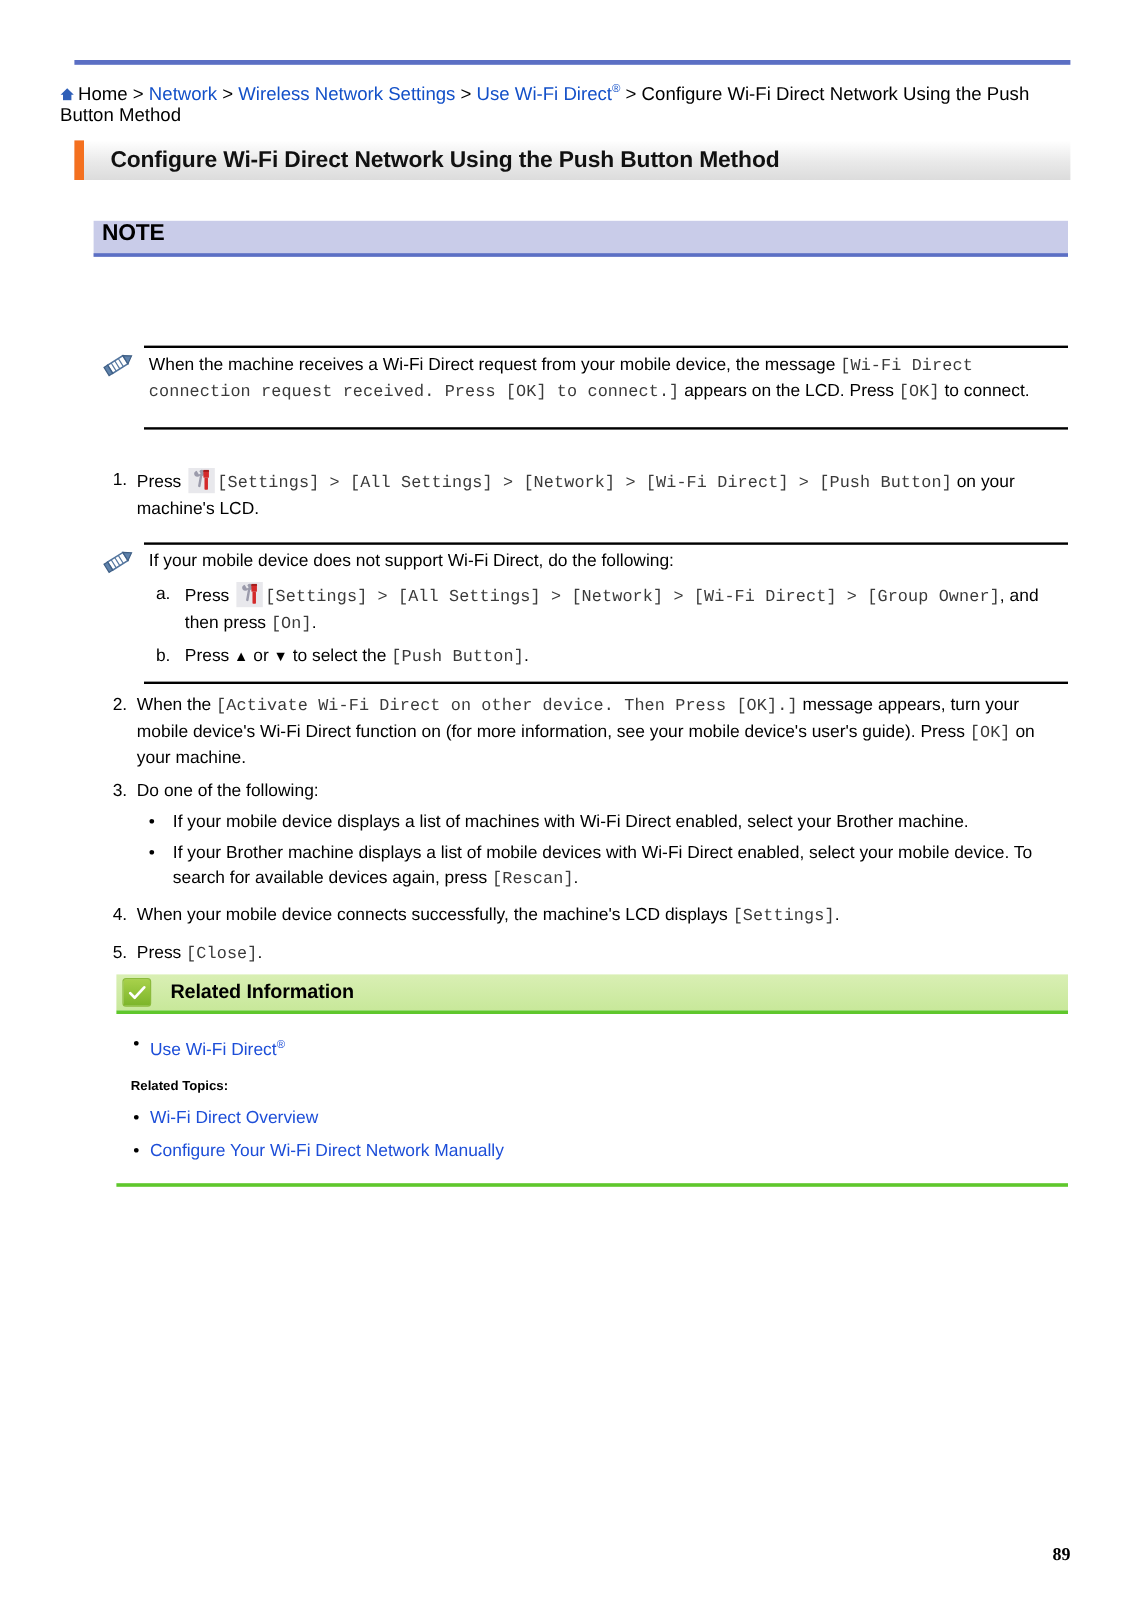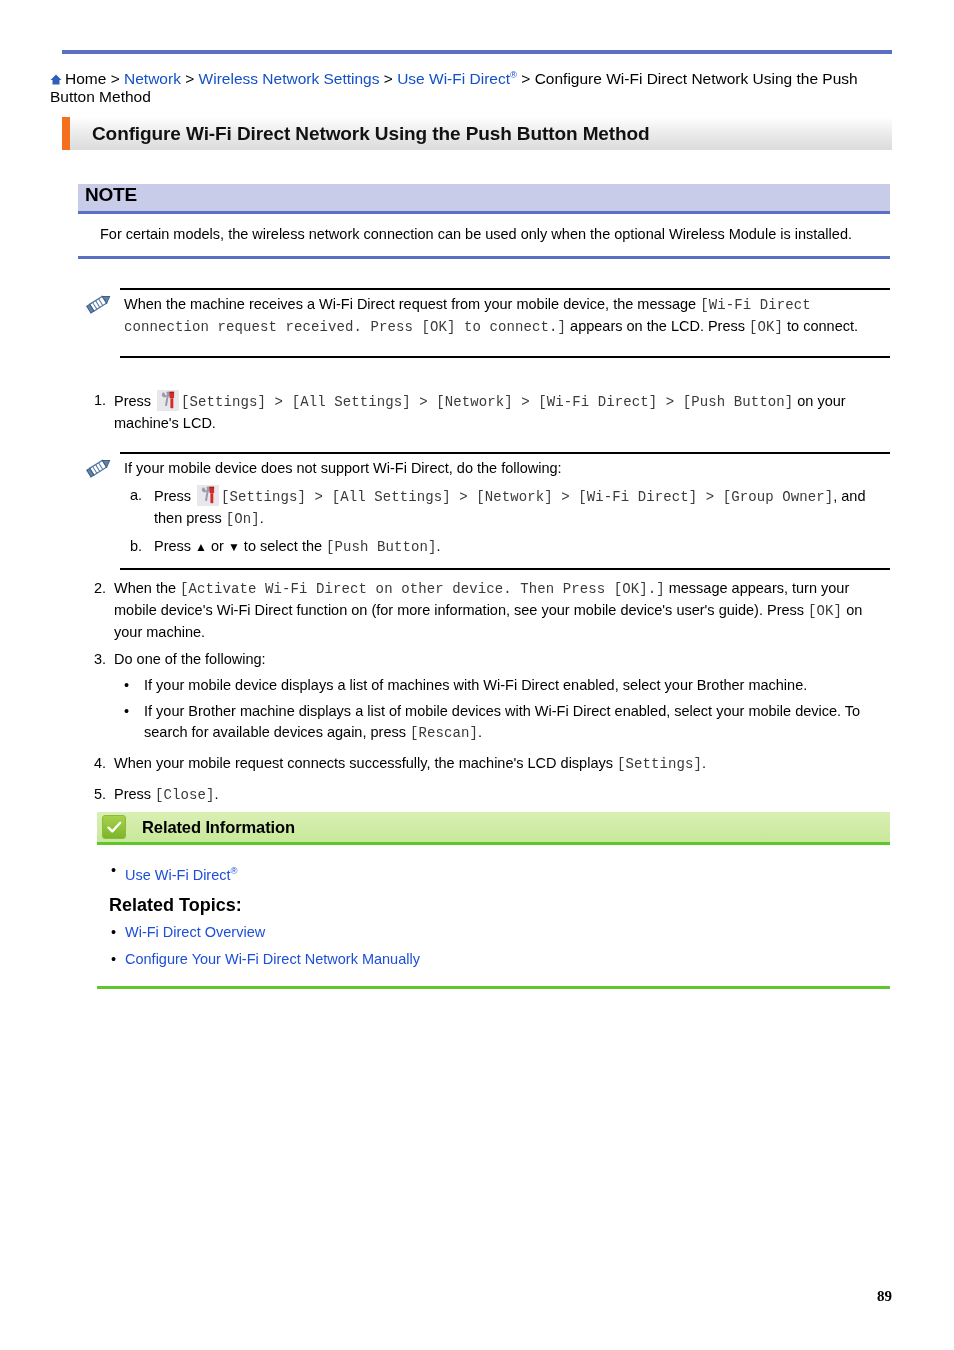--- a/index.html
+++ b/index.html
@@ -252,21 +252,21 @@
     padding-left: 28px;
     margin: 6px 0;
   }
   .rel-li .bullet-dot { left: 14px; }
   .rel-link {
     color: #1d4ed8;
     text-decoration: none;
   }
   .rel-topics {
     font-weight: bold;
-    font-size: 18px;
+    font-size: 11px;
     margin: 9px 0 2px 12px;
   }
 
   
   .page-num {
     position: absolute;
     right: 62px;
     top: 1288px;
     font-family: "Liberation Serif", serif;
     font-weight: bold;
@@ -298,21 +298,20 @@
 
   <div class="title-bar">
     <div class="title-accent"></div>
     <div class="title-text">Configure Wi-Fi Direct Network Using the Push Button Method</div>
   </div>
 
   <div class="note-box">
     <div class="note-head">
       <div class="note-head-text">NOTE</div>
     </div>
-    <div class="note-body">For certain models, the wireless network connection can be used only when the optional Wireless Module is installed.</div>
   </div>
 
   <div class="memo" style="top:288px;height:70px;">
     <div class="memo-rule-top"></div>
     <div class="memo-icon">
       <svg width="30" height="26" viewBox="0 0 30 26">
         <g transform="rotate(-32 15 13)">
           <rect x="5" y="9.5" width="15" height="8" fill="#ffffff" stroke="#53759e" stroke-width="1.3"></rect>
           <line x1="8.5" y1="9.5" x2="8.5" y2="17.5" stroke="#53759e" stroke-width="1"></line>
           <line x1="12" y1="9.5" x2="12" y2="17.5" stroke="#53759e" stroke-width="1"></line>
@@ -398,21 +397,21 @@
         <span>If your mobile device displays a list of machines with Wi-Fi Direct enabled, select your Brother machine.</span>
       </div>
       <div class="bullet-item">
         <span class="bullet-dot">•</span>
         <span>If your Brother machine displays a list of mobile devices with Wi-Fi Direct enabled, select your mobile device. To search for available devices again, press </span><span class="mono">[Rescan]</span><span>.</span>
       </div>
     </div>
 
     <div class="step" style="margin-top:9px;">
       <span class="step-num">4.</span>
-      <span>When your mobile request connects successfully, the machine's LCD displays </span><span class="mono">[Settings]</span><span>.</span>
+      <span>When your mobile device connects successfully, the machine's LCD displays </span><span class="mono">[Settings]</span><span>.</span>
     </div>
 
     <div class="step" style="margin-top:9px;">
       <span class="step-num">5.</span>
       <span>Press </span><span class="mono">[Close]</span><span>.</span>
     </div>
 
   </div>
 
   <div class="rel-box">

